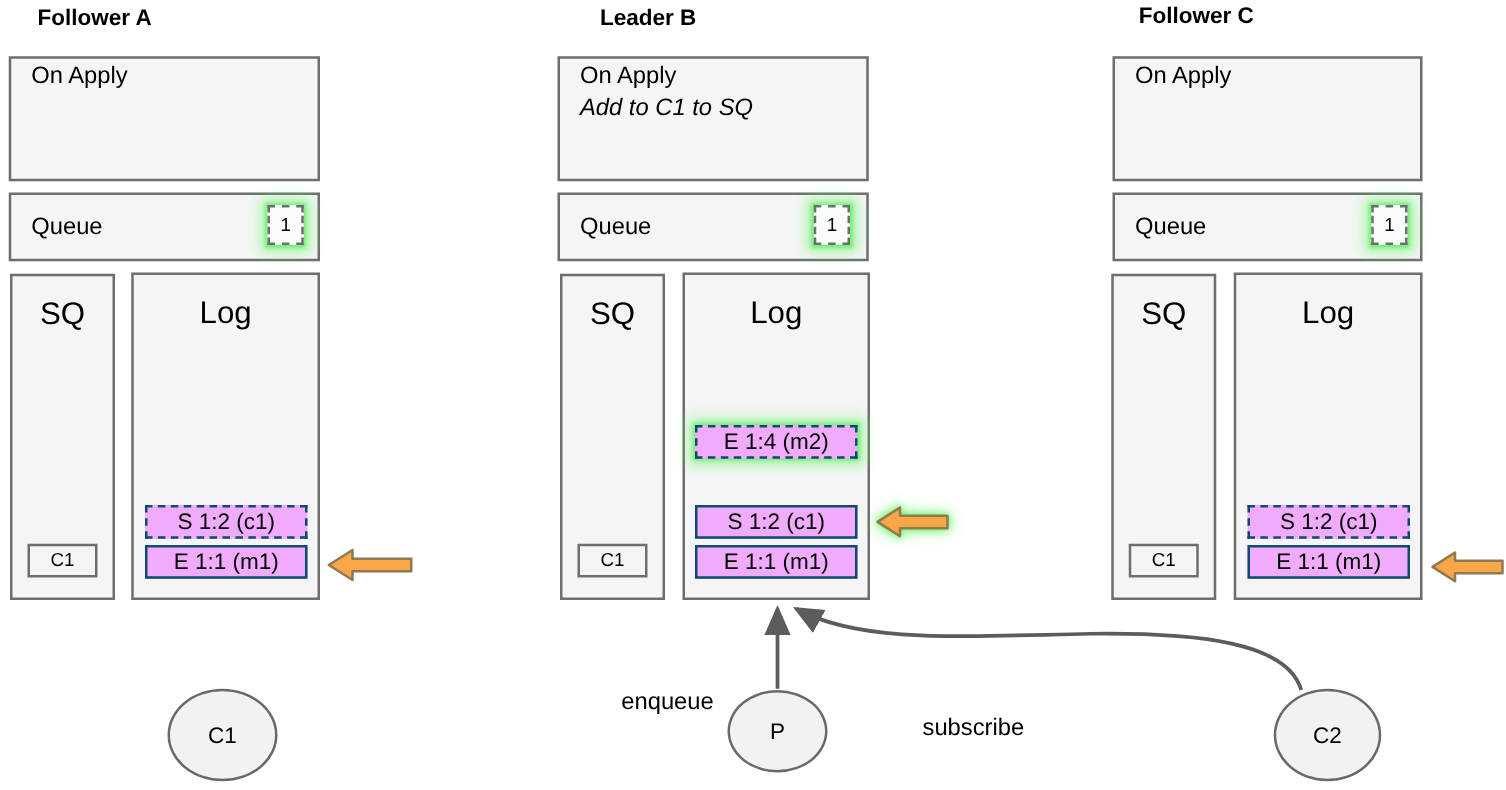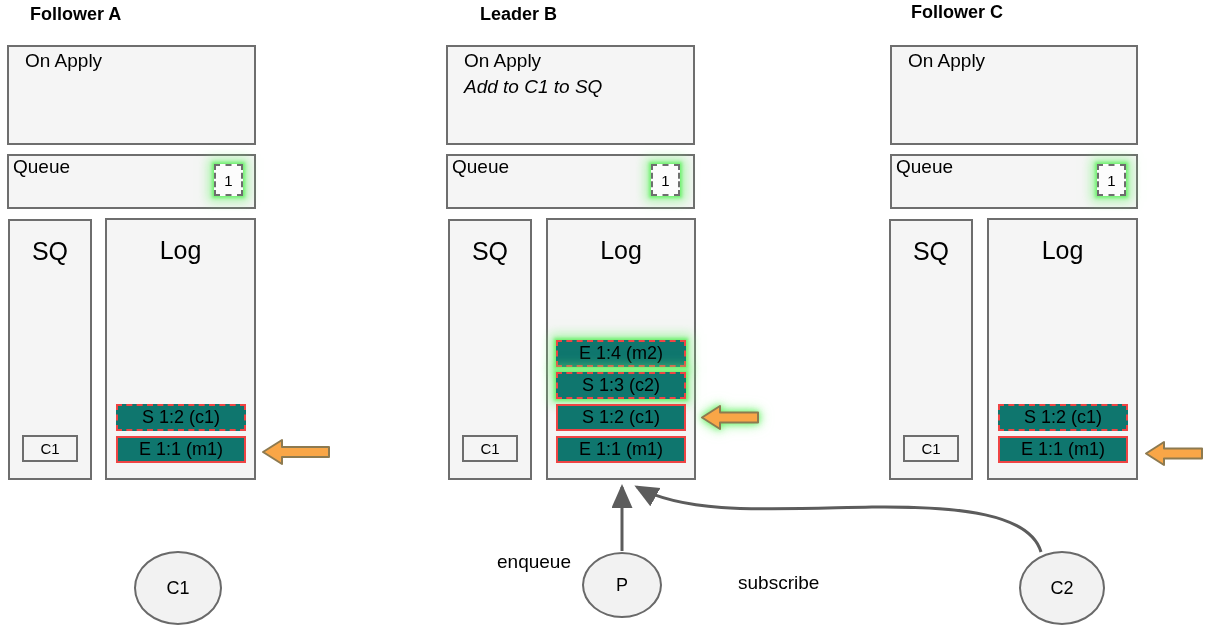--- a/index.html
+++ b/index.html
@@ -9,38 +9,38 @@
   }
   .node-title {
     position:absolute; font-size:18px; font-weight:bold; white-space:nowrap;
   }
   .box {
     position:absolute; box-sizing:border-box; background:#f5f5f5;
     border:2px solid #6e6e6e;
   }
   .box-pad { padding:1px 16px; font-size:19px; line-height:26px; }
   .note { font-style:italic; }
-  .queue-inner { display:flex; align-items:flex-start; height:100%; padding-left:4px; box-sizing:border-box; font-size:19px; }
+  .queue-inner { display:flex; align-items:center; height:100%; padding-left:16px; box-sizing:border-box; font-size:19px; }
   .badge {
     position:absolute; box-sizing:border-box; width:29px; height:32px;
     background:#fcfcfc; border:2px dashed #6e6e6e;
     display:flex; align-items:center; justify-content:center; font-size:15px;
   }
   .glow-green {
     box-shadow: 0 0 3px 2px rgba(110,240,110,0.95), 0 0 10px 6px rgba(120,245,120,0.55);
   }
   .col-head { text-align:center; padding-top:16px; font-size:25px; }
   .mini-box {
     position:absolute; box-sizing:border-box; background:#f5f5f5;
     border:2px solid #6e6e6e; display:flex; align-items:center; justify-content:center;
     font-size:15px;
   }
   .entry {
     position:absolute; box-sizing:border-box; width:130px; height:27px;
-    background:#0f766e; border:2px solid #ef4444;
+    background:#f0abfc; border:2px solid #0c4a6e;
     display:flex; align-items:center; justify-content:center; font-size:18px;text-align:center;
   }
   .entry.dashed { border-style:dashed; }
   .oarrow { position:absolute; overflow:visible; }
   .oarrow polygon { fill:#f9a647; stroke:#8d7a50; stroke-width:2; stroke-linejoin:round; }
   .oarrow.aglow { filter: drop-shadow(0 0 3px rgba(100,240,100,0.95)) drop-shadow(0 0 6px rgba(120,245,120,0.75)); }
   .actor {
     position:absolute; box-sizing:border-box; background:#f2f2f2;
     border:2px solid #696969; border-radius:50%;
     display:flex; align-items:center; justify-content:center; font-size:18px;
@@ -111,21 +111,20 @@
 
   <div class="box" style="left:448px;top:219px;width:84px;height:261px">
     <div class="col-head">SQ</div>
   </div>
   <div class="mini-box" style="left:462px;top:435px;width:56px;height:27px">C1</div>
 
   <div class="box" style="left:546px;top:218px;width:150px;height:262px">
     <div class="col-head">Log</div>
   </div>
   <div class="entry dashed glow-green" style="left:556px;top:340px">E 1:4 (m2)</div>
-  <div class="entry dashed glow-green" style="left:556px;top:372px">S 1:3 (c2)</div>
   <div class="entry" style="left:556px;top:404px">S 1:2 (c1)</div>
   <div class="entry" style="left:556px;top:436px">E 1:1 (m1)</div>
 
   <svg class="oarrow aglow" style="left:701px;top:404px" width="58" height="27" viewBox="0 0 58 27">
     <polygon points="1,13.5 19,2 19,8.5 57,8.5 57,18.5 19,18.5 19,25"></polygon>
   </svg>
 
   <div class="node-title" style="left:911px;top:2px">Follower C</div>
 
   <div class="box" style="left:890px;top:45px;width:248px;height:100px">

